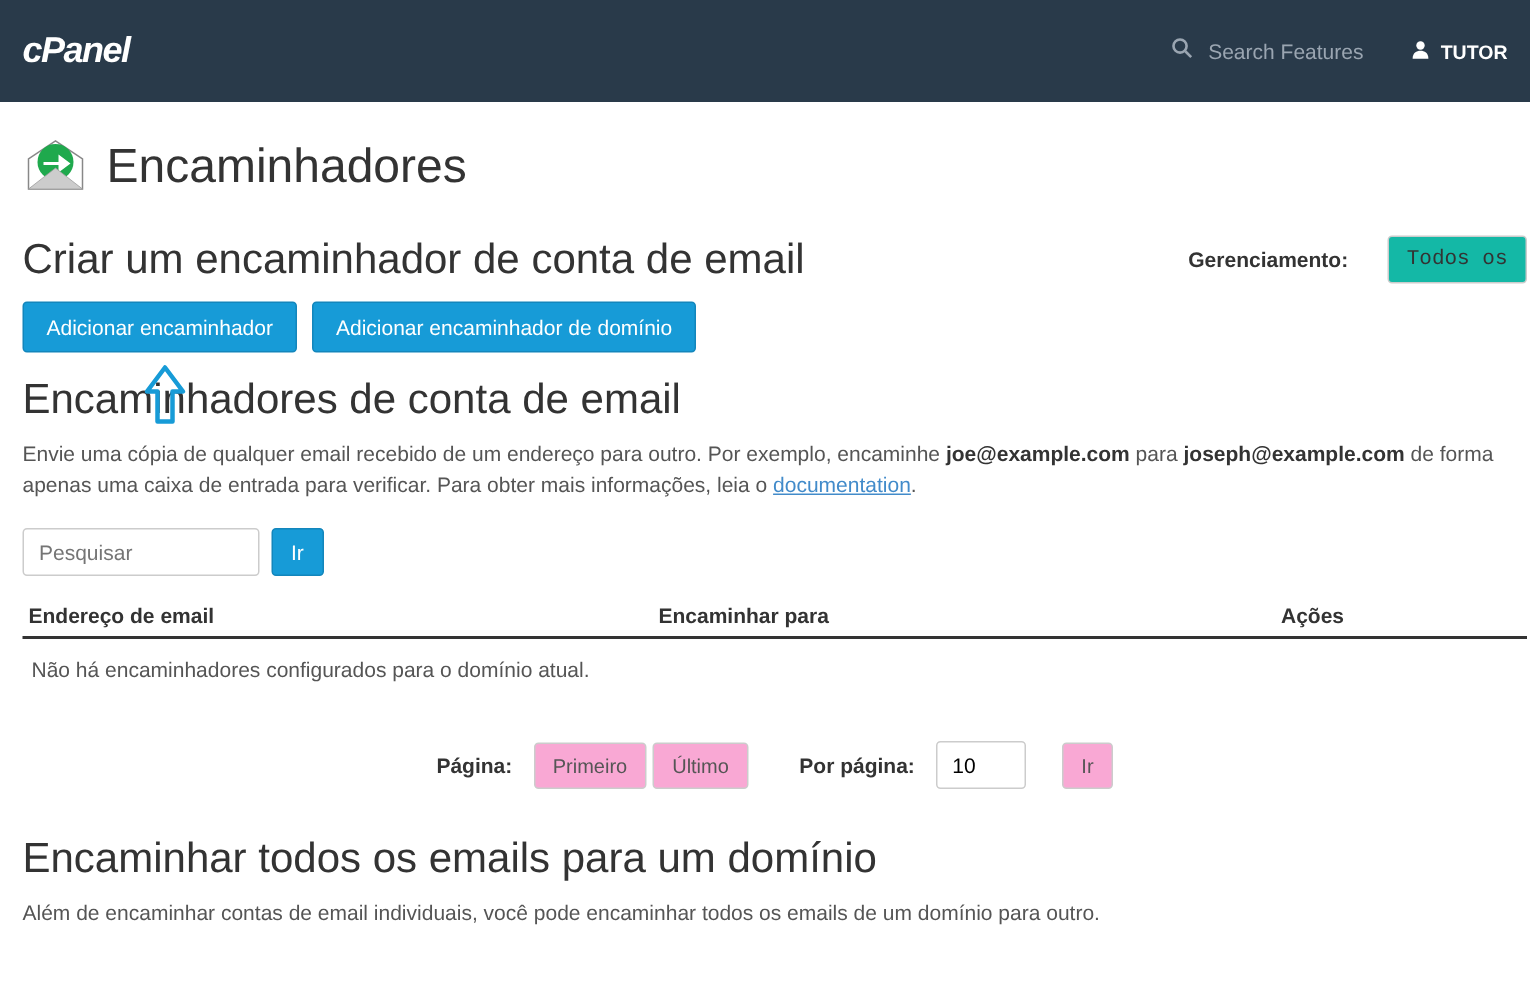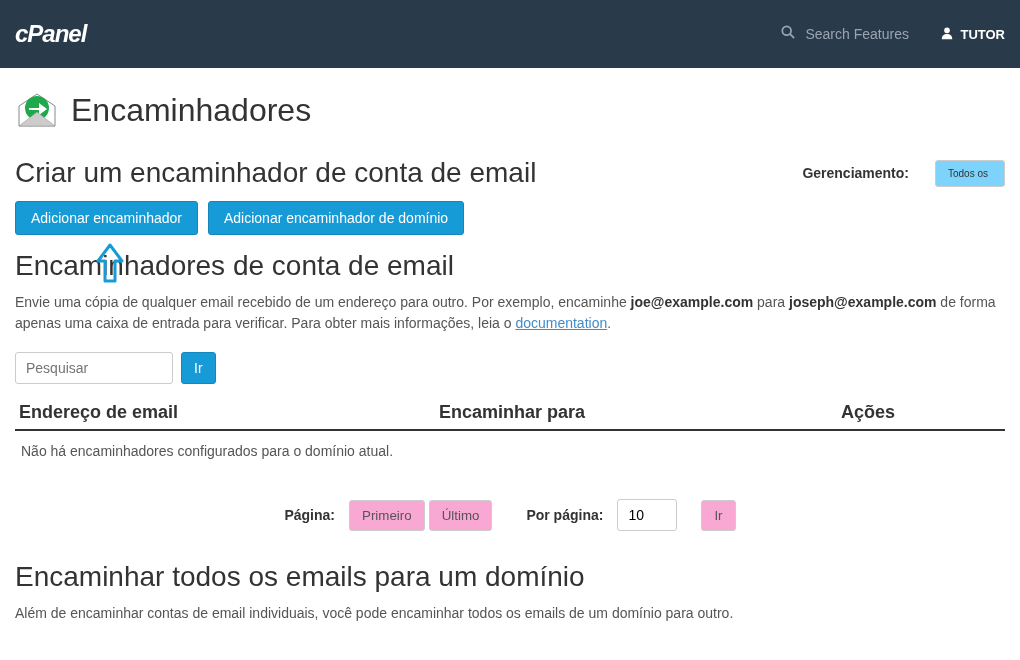--- a/index.html
+++ b/index.html
@@ -47,21 +47,21 @@
     .search-input::placeholder { color: #9aa5b1; }
     .user-section {
       color: #fff;
       font-size: 13px;
       font-weight: bold;
       display: flex;
       align-items: center;
       gap: 6px;
     }
     .content {
-      padding: 15px 15px 20px 15px;
+      padding: 15px 2px 20px 15px;
     }
     .title-row {
       display: flex;
       align-items: center;
       gap: 12px;
       margin: 5px 0 25px 0;
     }
     .title-icon {
       width: 44px;
       height: 44px;
@@ -86,25 +86,26 @@
     }
     .mgmt {
       display: flex;
       align-items: center;
       gap: 26px;
       font-size: 14px;
     }
     .mgmt-label { font-weight: bold; }
     .select-box {
       border: 1px solid #ccc;
-      background: #7dd3fc;
+      background: #14b8a6;
       padding: 7px 12px;
-      font-size: 10px;
+      font-size: 14px;
       border-radius: 3px;
       min-width: 70px;
+      font-family: Liberation Mono, monospace;
     }
     .btn-row {
       display: flex;
       gap: 10px;
       margin: 12px 0 10px 0;
       position: relative;
     }
     .btn {
       background: #179bd7;
       color: #fff;
@@ -146,21 +147,21 @@
     .text-input {
       border: 1px solid #ccc;
       padding: 7px 10px;
       font-size: 14px;
       border-radius: 3px;
       width: 158px;
     }
     .table-head {
       display: flex;
       font-weight: bold;
-      font-size: 18px;
+      font-size: 14px;
       padding: 6px 4px;
       border-bottom: 2px solid #333;
     }
     .col-email { flex: 0 0 420px; }
     .col-fwd { flex: 1; }
     .col-act { flex: 0 0 160px; }
     .empty-row {
       padding: 12px 6px;
       font-size: 14px;
       color: #555;

